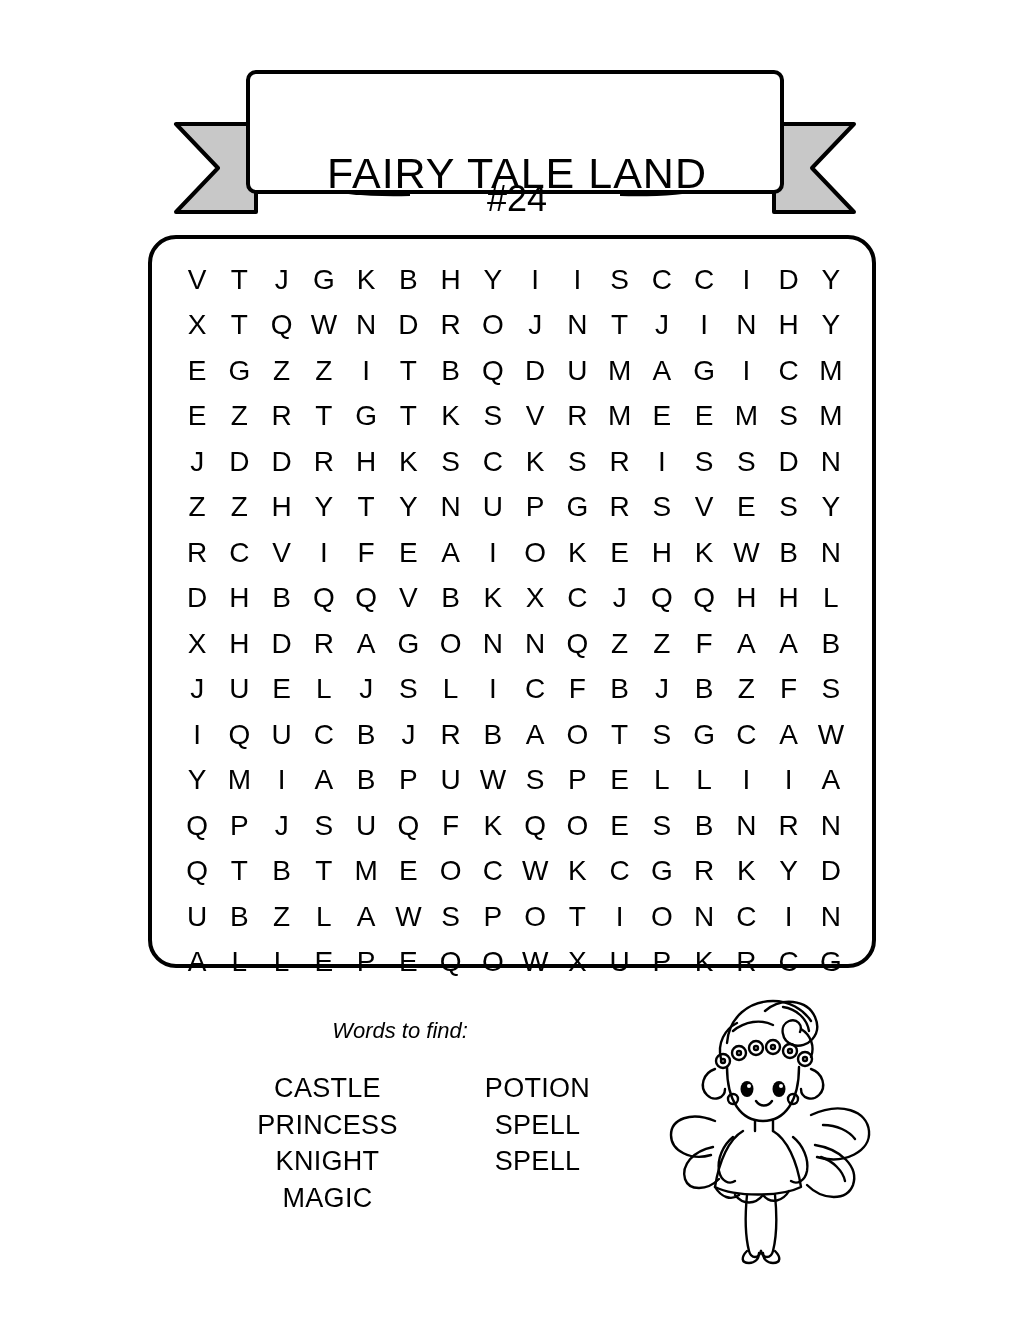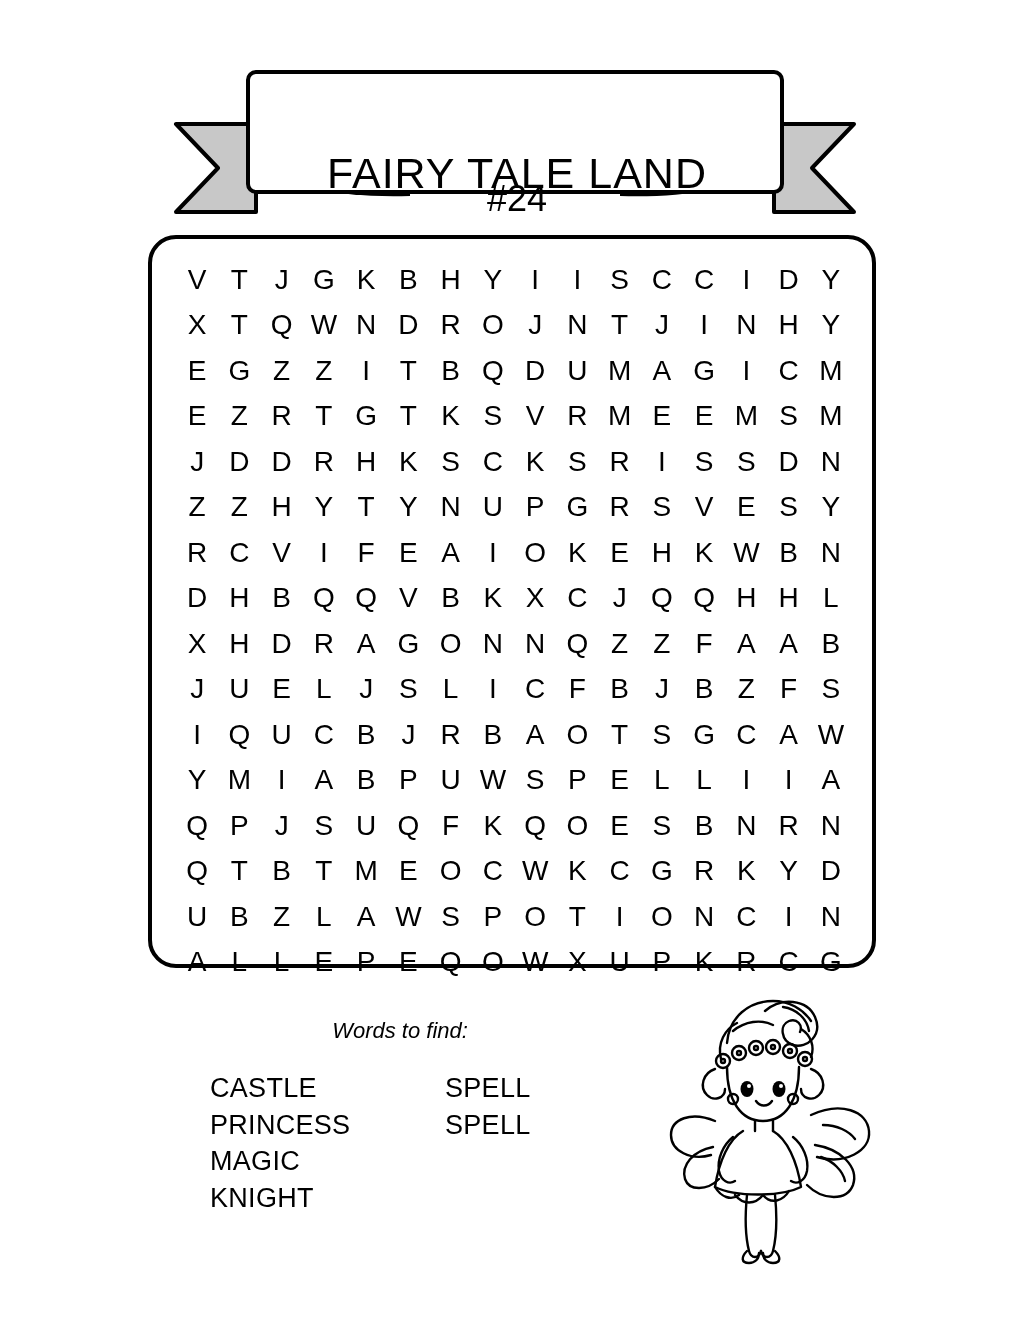--- a/index.html
+++ b/index.html
@@ -103,20 +103,21 @@
   }
   .words-col {
     width: 235px;
   }
   .words-col.second { width: 185px; }
   .word-item {
     font-size: 27px;
     line-height: 36.5px;
     color: #000;
     letter-spacing: 0.3px;
+    text-align: center;
   }
 
   
   .fairy {
     position: absolute;
     left: 615px;
     top: 985px;
     width: 270px;
     height: 300px;
   }
@@ -399,24 +400,25 @@
       <div class="cell">C</div>
       <div class="cell">G</div>
     </div>
 </div>
 
 <div class="words-title">Words to find:</div>
 <div class="words-cols">
   <div class="words-col first" id="word-col-1">
       <div class="word-item">CASTLE</div>
       <div class="word-item">PRINCESS</div>
+      <div class="word-item">KNIGHT</div>
       <div class="word-item">MAGIC</div>
-      <div class="word-item">KNIGHT</div>
     </div>
   <div class="words-col second" id="word-col-2">
+      <div class="word-item">POTION</div>
       <div class="word-item">SPELL</div>
       <div class="word-item">SPELL</div>
     </div>
 </div>
 
 <svg class="fairy" viewBox="0 0 270 300">
   <g fill="none" stroke="#000" stroke-width="2.4" stroke-linecap="round" stroke-linejoin="round">
 
     <path d="M150 26 c16 -14 42 -12 50 6 c8 18 -8 32 -22 28 c-12 -4 -14 -20 -4 -24 c8 -3 14 4 11 11"></path>
     <path d="M112 58 c2 -26 22 -42 46 -42 c16 0 30 8 38 20"></path>

